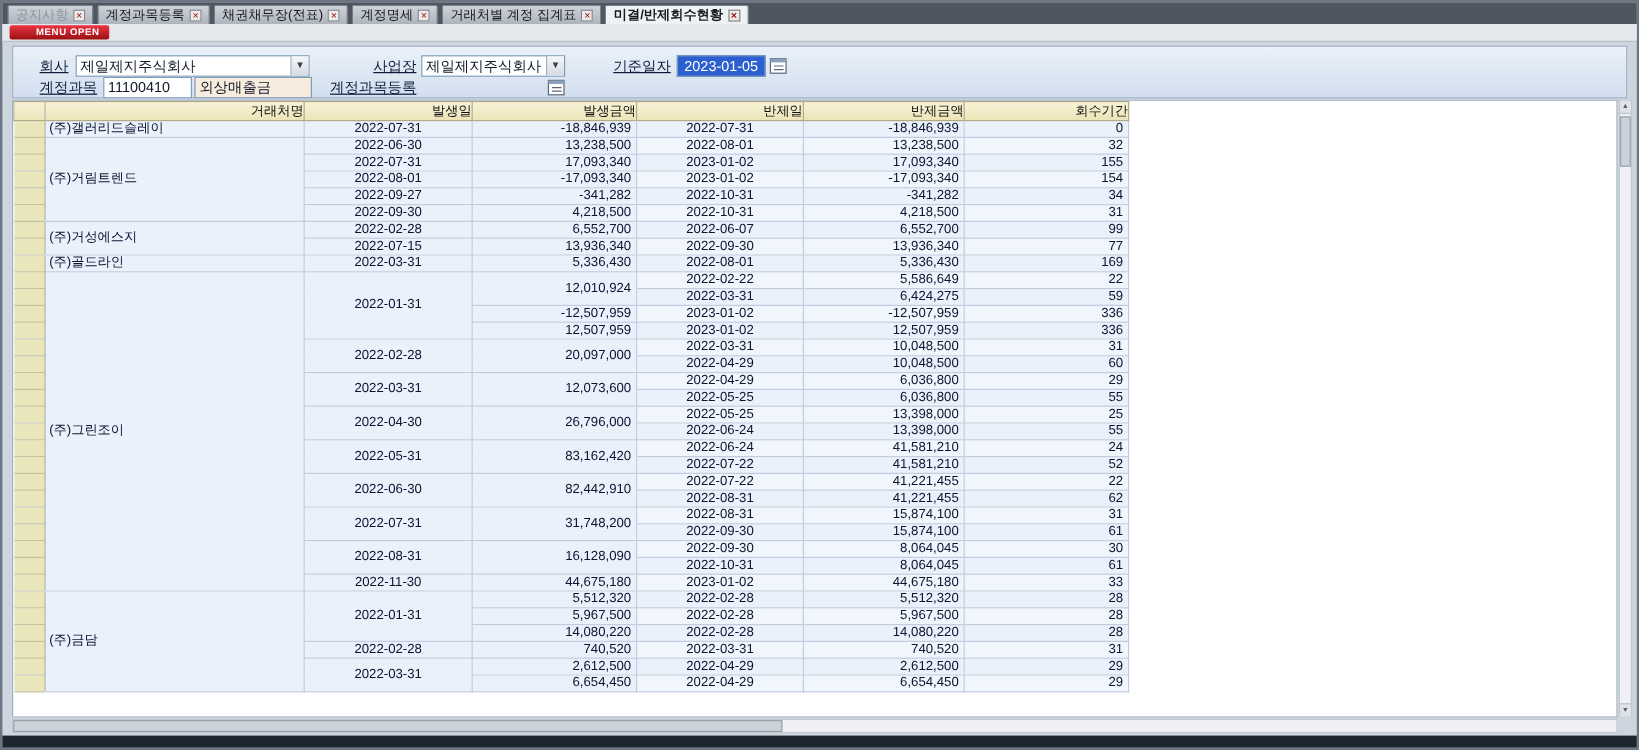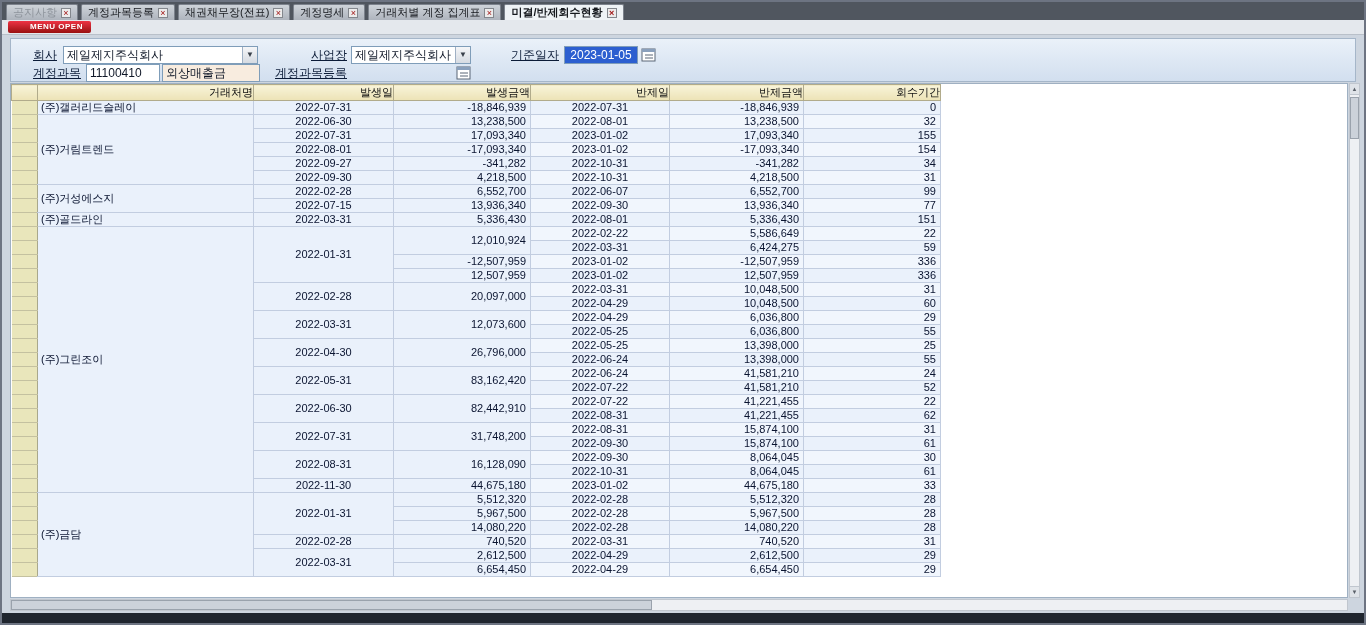--- a/index.html
+++ b/index.html
@@ -239,21 +239,21 @@
             <td class="amt leaf">13,936,340</td>
             <td class="days leaf">77</td>
           </tr>
           <tr>
             <td class="sel"></td>
             <td class="cust">(주)골드라인</td>
             <td class="date">2022-03-31</td>
             <td class="amt">5,336,430</td>
             <td class="date leaf">2022-08-01</td>
             <td class="amt leaf">5,336,430</td>
-            <td class="days leaf">151</td>
+            <td class="days leaf">169</td>
           </tr>
           <tr>
             <td class="sel"></td>
             <td class="cust" rowspan="19">(주)그린조이</td>
             <td class="date" rowspan="4">2022-01-31</td>
             <td class="amt" rowspan="2">12,010,924</td>
             <td class="date leaf">2022-02-22</td>
             <td class="amt leaf">5,586,649</td>
             <td class="days leaf">22</td>
           </tr>

